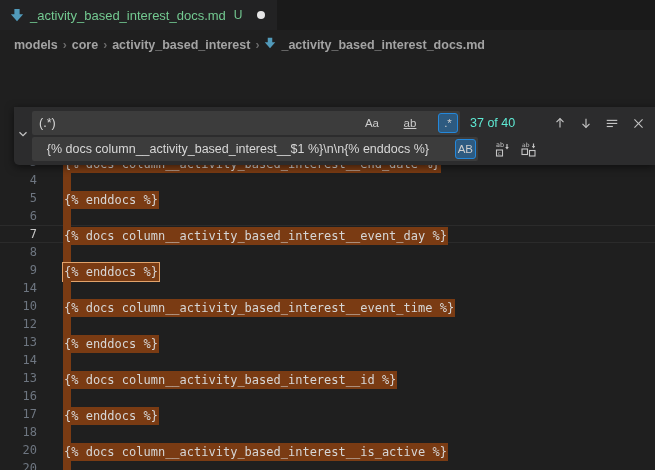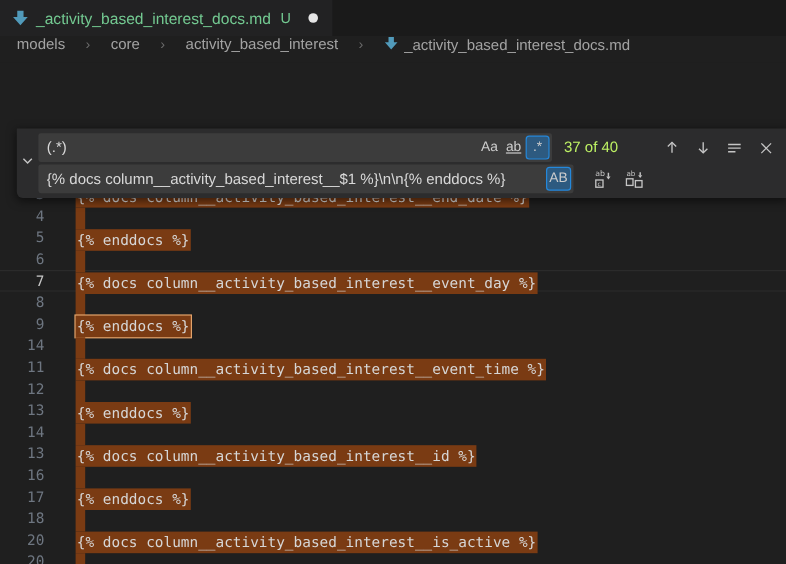--- a/index.html
+++ b/index.html
@@ -15,22 +15,22 @@
   .tab {
     background:#222223; display:flex; align-items:center; gap:6px;
     padding:0 12px 0 10px; font-size:13px; cursor:pointer;
   }
   .tab .file-icon svg { display:block; }
   .tab-label { color:var(--git-untracked-green); }
   .git-badge { color:var(--git-untracked-green); margin-left:2px; font-size:12px; }
   .mod-dot { width:8px; height:8px; border-radius:50%; background:#e6e6e6; margin-left:8px; }
   
   .breadcrumbs {
-    height:22px; display:flex; align-items:flex-start; gap:16px;
-    padding:0 2px 0 14px; font-size:12.5px; color:#a3a3a3; background:#1f1f1f;
+    height:22px; display:flex; align-items:flex-end; gap:4px;
+    padding:0 2px 0 14px; font-size:12.5px; color:#a3a3a3; background:#1f1f1f;font-weight:bold;
   }
   .crumb { cursor:pointer; white-space:nowrap; }
   .crumb-sep { color:#6a6a6a; font-size:12px; padding:0 1px; }
   .crumb-file { display:flex; align-items:center; gap:5px; }
   
   .editor { position:absolute; top:52px; left:0; right:0; bottom:0; overflow:hidden; }
   .lines { margin-top:65px; font-family:"DejaVu Sans Mono", monospace; font-size:12px; }
   .line { height:18px; line-height:18px; display:flex; white-space:pre; }
   .line.current { box-shadow: inset 0 1px 0 rgba(255,255,255,.055), inset 0 -1px 0 rgba(255,255,255,.055); }
   .ln {
@@ -53,30 +53,30 @@
     width:18px; display:flex; align-items:center; justify-content:center;
     cursor:pointer; color:#c5c5c5;
   }
   .fw-rows { flex:1; padding:4px 6px 4px 0; display:flex; flex-direction:column; justify-content:space-between; }
   .fw-row { display:flex; align-items:center; height:24px; }
   .fw-input {
     background:#3c3c3c; border-radius:2px; height:24px; display:flex; align-items:center;
     padding:0 2px 0 7px; font-size:12.5px; color:#d8d8d8; overflow:hidden;
   }
   .fw-input.find { width:428px; }
-  .fw-input.replace { width:446px; }
+  .fw-input.replace { width:446px;text-align:center; }
   .fw-input .val { flex:1; white-space:pre; overflow:hidden; }
   .opt {
-    flex:0 0 auto; min-width:20px; height:20px; border-radius:3px; margin-left:0;
+    flex:0 0 auto; min-width:20px; height:20px; border-radius:3px; margin-left:18px;
     display:flex; align-items:center; justify-content:center;
     font-size:11.5px; color:#cccccc; cursor:pointer; border:1px solid transparent; padding:0 2px;
   }
   .opt.underlined { text-decoration:underline; }
   .opt.active { background:var(--active-option-bg); border-color:var(--active-option-border); }
-  .fw-count { font-size:12.5px; color:#bef264; margin-left:10px; white-space:nowrap; }
+  .fw-count { font-size:12.5px; color:#5eead4; margin-left:10px; white-space:nowrap; }
   .fw-actions { margin-left:auto; display:flex; align-items:center; }
   .icon-btn {
     width:22px; height:22px; margin-left:4px; border-radius:3px;
     display:flex; align-items:center; justify-content:center; cursor:pointer; color:#c5c5c5;
   }
   .icon-btn svg { display:block; }
   .rep-actions { display:flex; align-items:center; margin-left:10px; }
 </style>
 </head>
 <body>
@@ -157,21 +157,21 @@
       <span class="ln">9</span>
       <span class="code"><span class="match">{% docs column__activity_based_interest__event_time %}</span></span>
     </div>
 
     <div class="line">
       <span class="ln">14</span>
       <span class="code"><span class="match sliver"></span></span>
     </div>
 
     <div class="line">
-      <span class="ln">11</span>
+      <span class="ln">10</span>
       <span class="code"><span class="match">{% enddocs %}</span></span>
     </div>
 
     <div class="line">
       <span class="ln">12</span>
       <span class="code"><span class="match sliver"></span></span>
     </div>
 
     <div class="line">
       <span class="ln">13</span>

